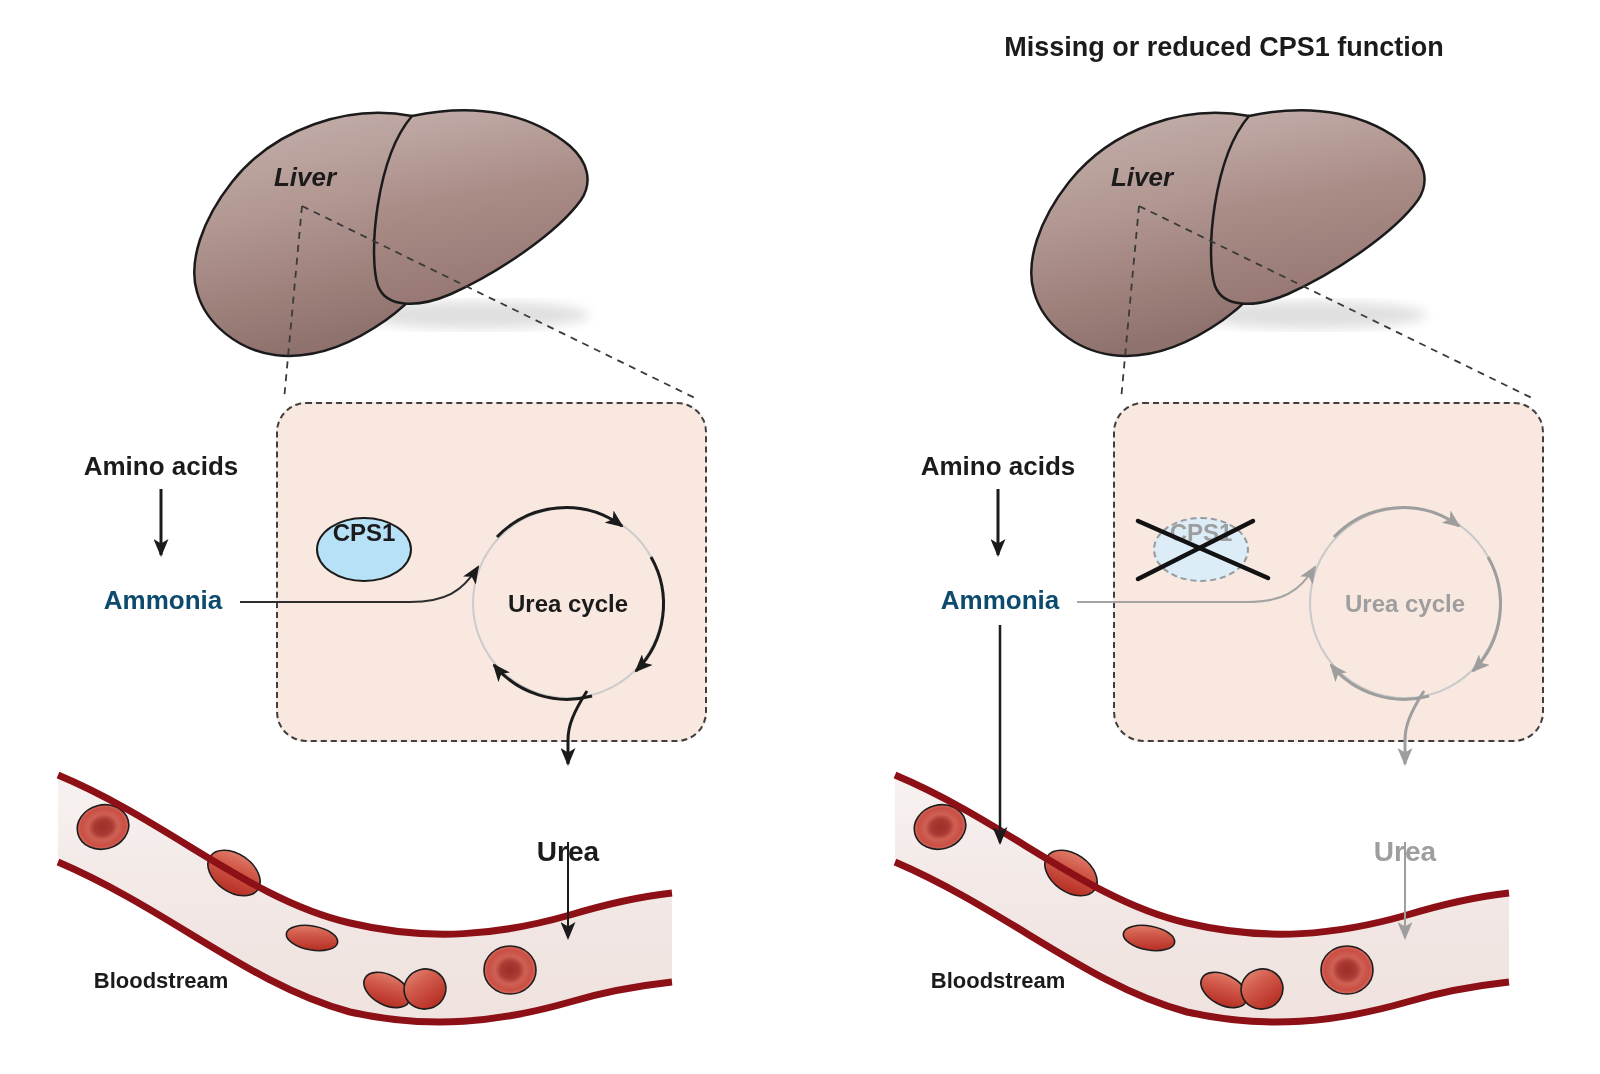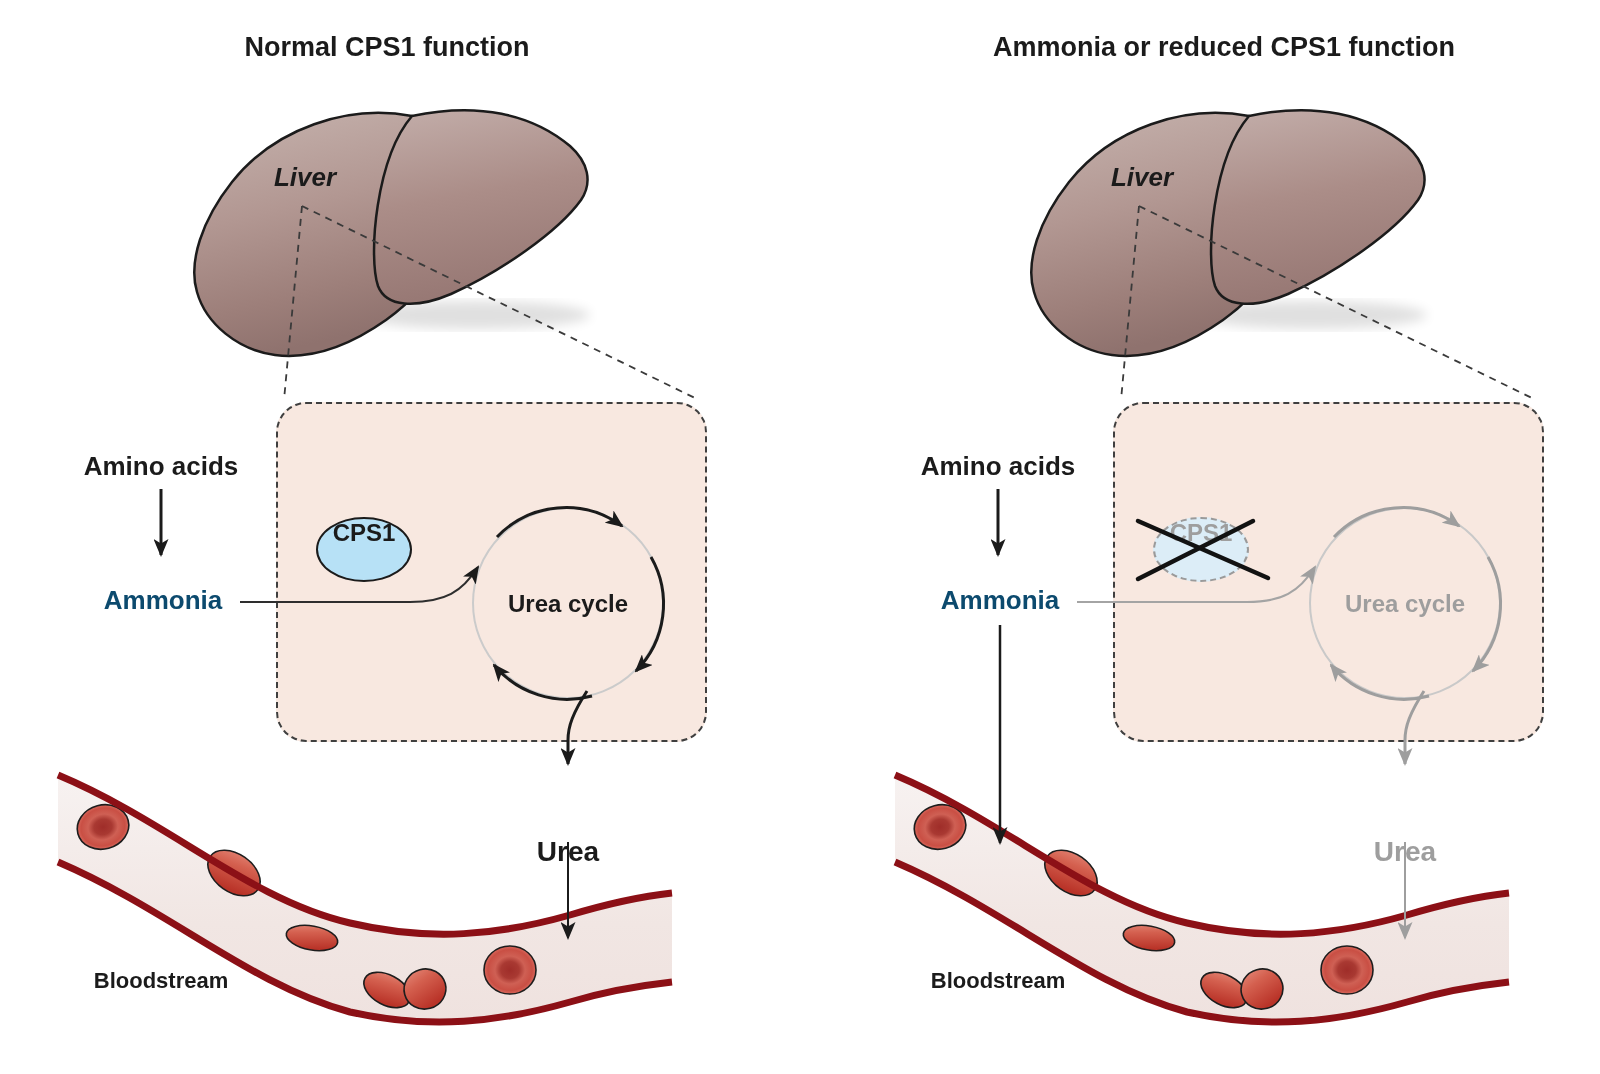--- a/index.html
+++ b/index.html
@@ -29,21 +29,20 @@
   .vessel-svg{left:50px;top:750px;}
   .flow-svg{left:0;top:0;pointer-events:none;}
 </style>
 </head>
 <body>
 
 <div id="stage">
 
   <div class="panel p0">
 
-    <div class="lbl title">Normal CPS1 function</div>
 
     <svg class="liver-svg" width="420" height="275" viewBox="0 0 420 275">
       <defs>
         <linearGradient id="lgA0" x1="0" y1="0" x2="0.25" y2="1">
           <stop offset="0" stop-color="#c6b3ae"></stop>
             <stop offset="0.45" stop-color="#b29792"></stop>
           <stop offset="0.8" stop-color="#9d7f7a"></stop>
             <stop offset="1" stop-color="#8f726e"></stop>
         </linearGradient>
         <linearGradient id="lgB0" x1="0" y1="0" x2="0.2" y2="1">
@@ -125,21 +124,21 @@
       <path d="M568,842 L568,938" stroke="#1b1b1b" stroke-width="2" fill="none" marker-end="url(#mb0)"></path>
     </svg>
 
     <div class="lbl ureacycle-label">Urea cycle</div>
     <div class="lbl urea-label">Urea</div>
     <div class="lbl bloodstream-label">Bloodstream</div>
   </div>
 
   <div class="panel p1">
 
-    <div class="lbl title">Ammonia or reduced CPS1 function</div>
+    <div class="lbl title">Missing or reduced CPS1 function</div>
 
     <svg class="liver-svg" width="420" height="275" viewBox="0 0 420 275">
       <defs>
         <linearGradient id="lgA1" x1="0" y1="0" x2="0.25" y2="1">
           <stop offset="0" stop-color="#c6b3ae"></stop>
             <stop offset="0.45" stop-color="#b29792"></stop>
           <stop offset="0.8" stop-color="#9d7f7a"></stop>
             <stop offset="1" stop-color="#8f726e"></stop>
         </linearGradient>
         <linearGradient id="lgB1" x1="0" y1="0" x2="0.2" y2="1">

